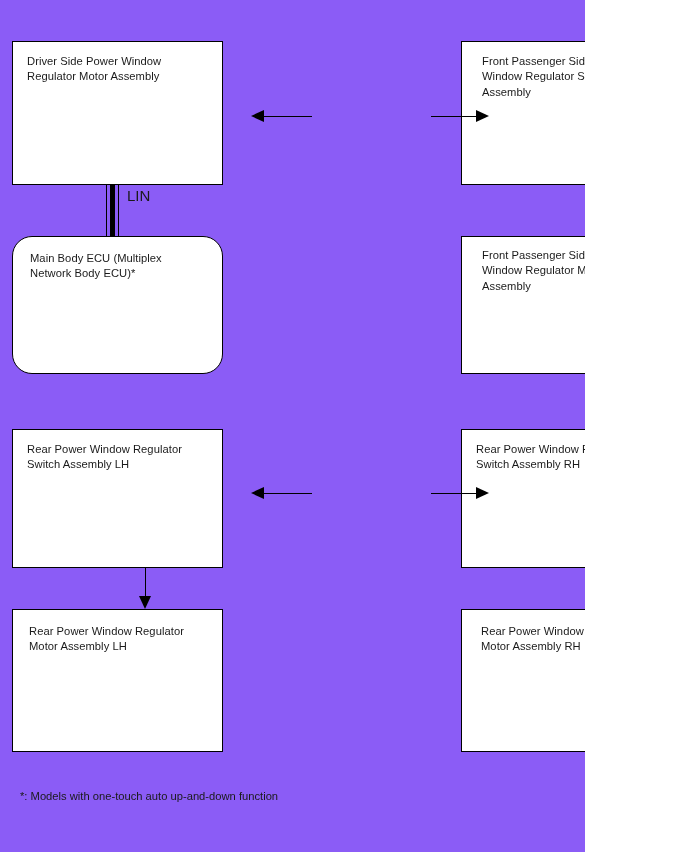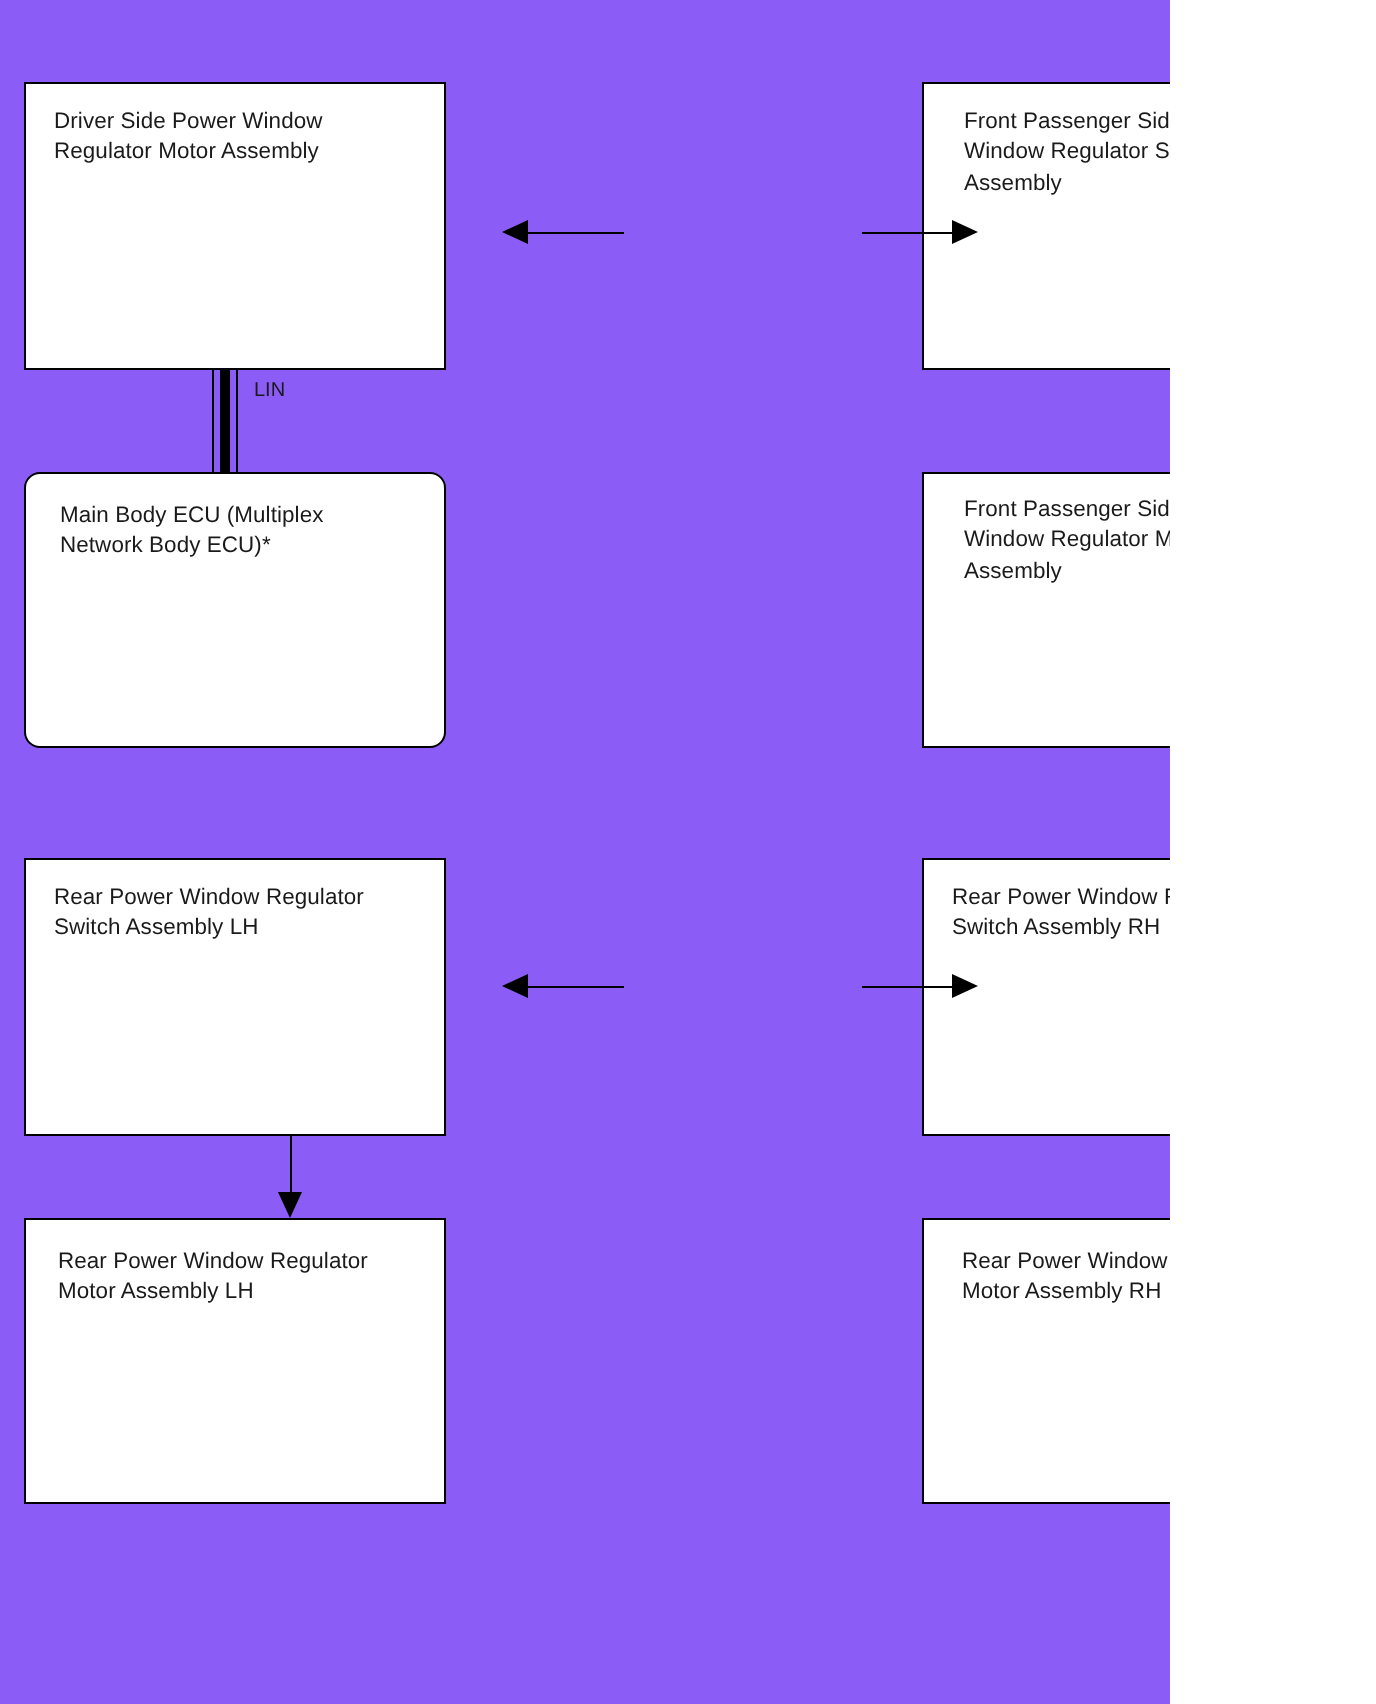--- a/index.html
+++ b/index.html
@@ -20,21 +20,21 @@
     overflow: hidden;
     padding-left: 28px;
   }
   .node {
     position: absolute;
     box-sizing: border-box;
     border: 1.6px solid #000000;
     background: #ffffff;
   }
   .node.rounded {
-    border-radius: 8px;
+    border-radius: 20px;
   }
   .node .node-label {
     position: absolute;
     left: 14px;
     top: 12px;
     right: 10px;
     font-size: 11.2px;
     line-height: 15.4px;
     letter-spacing: 0.05px;
     white-space: pre-line;
@@ -101,21 +101,21 @@
   .bus .bus-thin-right {
     position: absolute;
     left: 12.5px;
     top: 0;
     width: 1.4px;
     height: 100%;
     background: #000000;
   }
   .bus-label {
     position: absolute;
-    font-size: 10px;
+    font-size: 15px;
     line-height: 14px;
     color: #1a1a1a;
     white-space: nowrap;
   }
   .footnote {
     position: absolute;
     font-size: 11.2px;
     line-height: 15px;
     color: #1a1a1a;
     white-space: nowrap;
@@ -204,14 +204,15 @@
     <div class="arrowhead arrow-down" style="left:561.5px; top:596px;"></div>
   </div>
 
   <div class="bus" style="left:105px; top:185px; width:15px; height:51px;">
     <div class="bus-thin-left"></div>
     <div class="bus-thick"></div>
     <div class="bus-thin-right"></div>
   </div>
   <div class="bus-label" style="left:127px; top:189px;">LIN</div>
 
+  <div class="footnote" style="left:20px; top:789px;">*: Models with one-touch auto up-and-down function</div>
 
 </div>
 
 </body></html>

